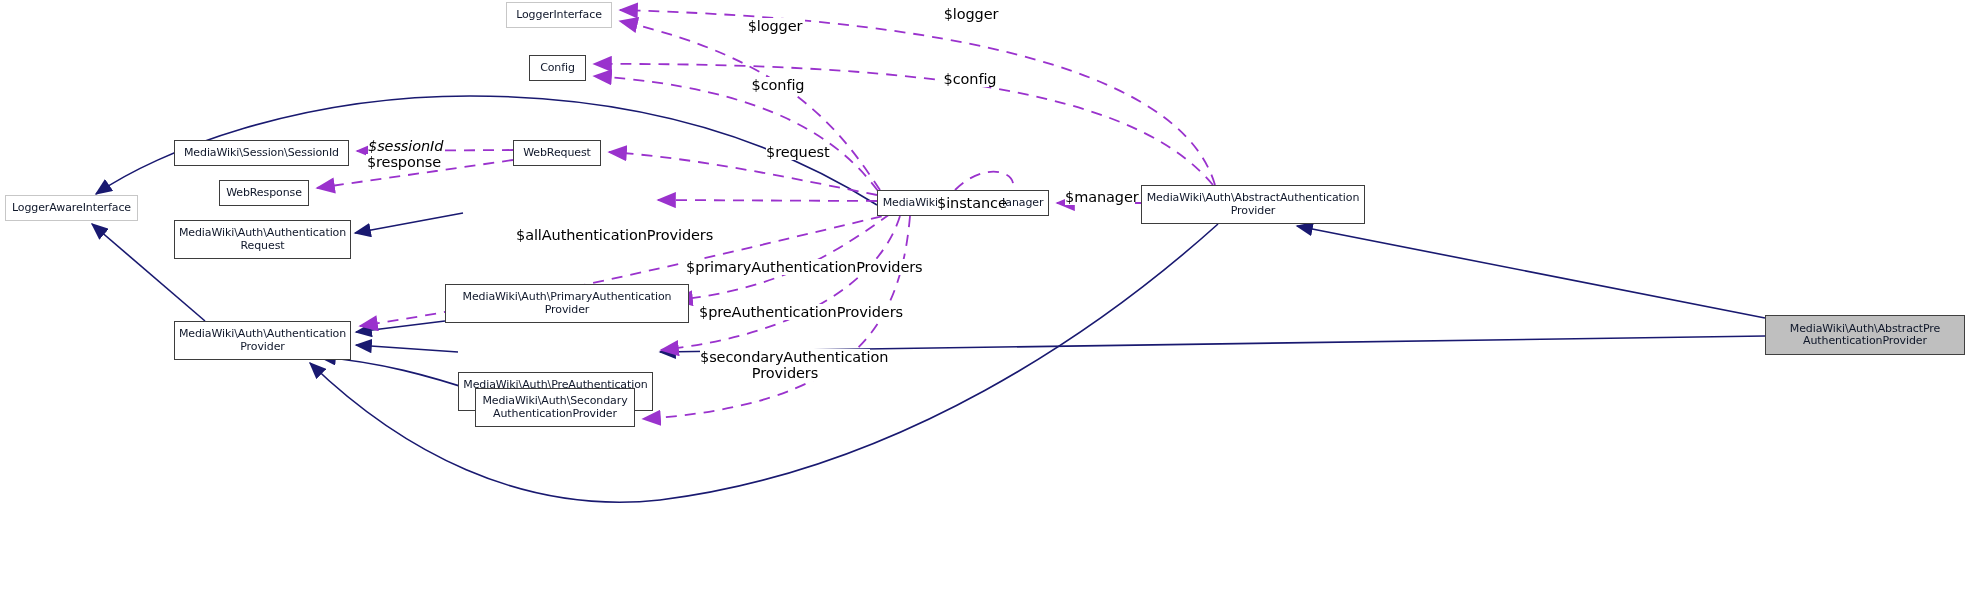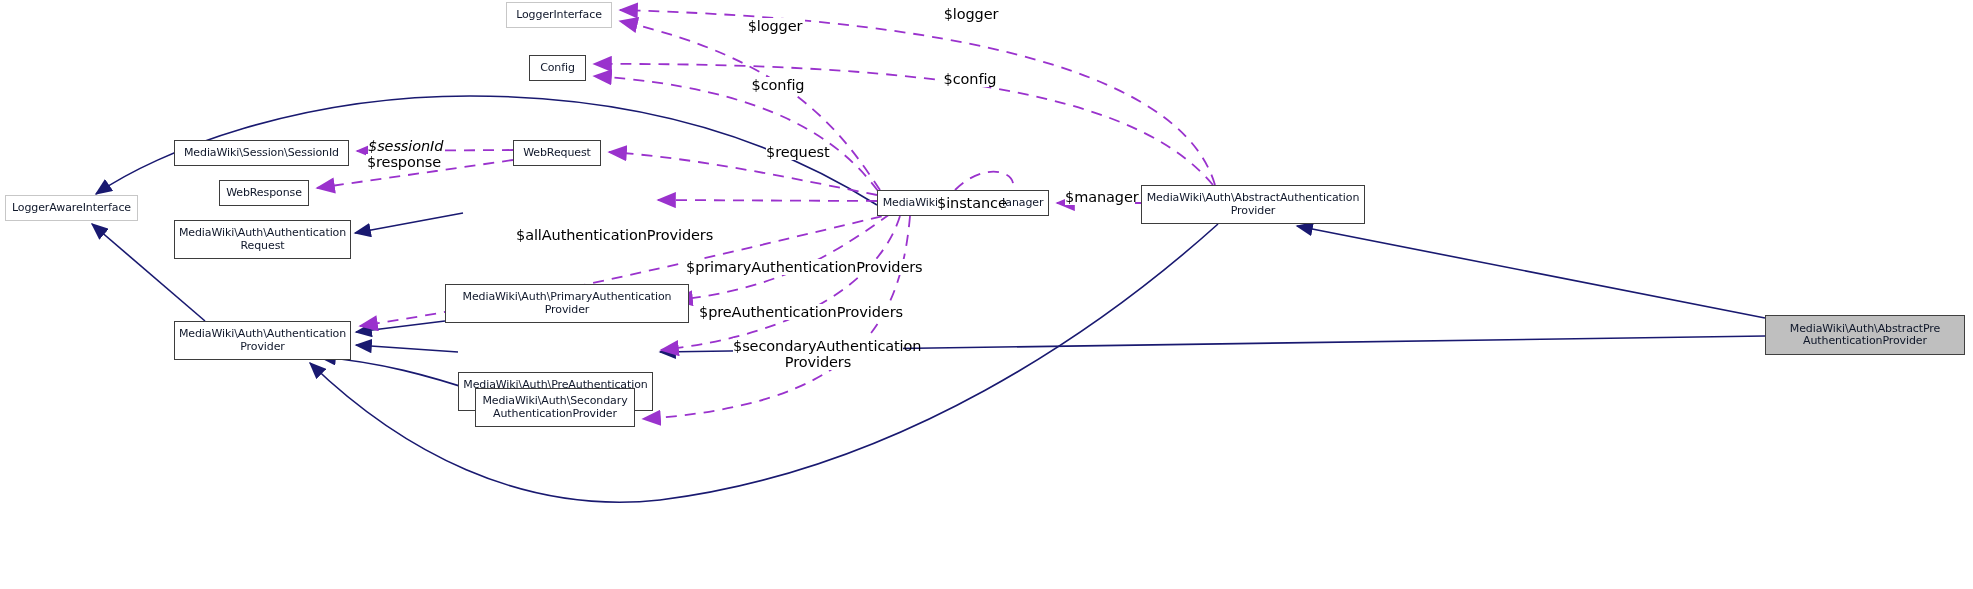--- a/index.html
+++ b/index.html
@@ -141,16 +141,16 @@
   <div class="edge-label" style="left:941px;top:71px;width:58px;">$config</div>
   <div class="edge-label" style="left:749px;top:77px;width:58px;">$config</div>
   <div class="edge-label" style="left:368px;top:138px;width:74px;font-style:italic;">$sessionId</div>
   <div class="edge-label" style="left:366px;top:154px;width:76px;">$response</div>
   <div class="edge-label" style="left:744px;top:144px;width:62px;margin-left:22px;">$request</div>
   <div class="edge-label" style="left:937px;top:159px;width:66px;margin-top:36px;">$instance</div>
   <div class="edge-label" style="left:1065px;top:189px;width:70px;">$manager</div>
   <div class="edge-label" style="left:516px;top:227px;width:192px;">$allAuthenticationProviders</div>
   <div class="edge-label" style="left:686px;top:259px;width:220px;">$primaryAuthenticationProviders</div>
   <div class="edge-label" style="left:699px;top:304px;width:195px;">$preAuthenticationProviders</div>
-  <div class="edge-label" style="left:700px;top:338px;width:170px;margin-left:33px;">$secondaryAuthentication
+  <div class="edge-label" style="left:700px;top:349px;width:170px;">$secondaryAuthentication
 Providers</div>
 
 </div>
 
 </body></html>

